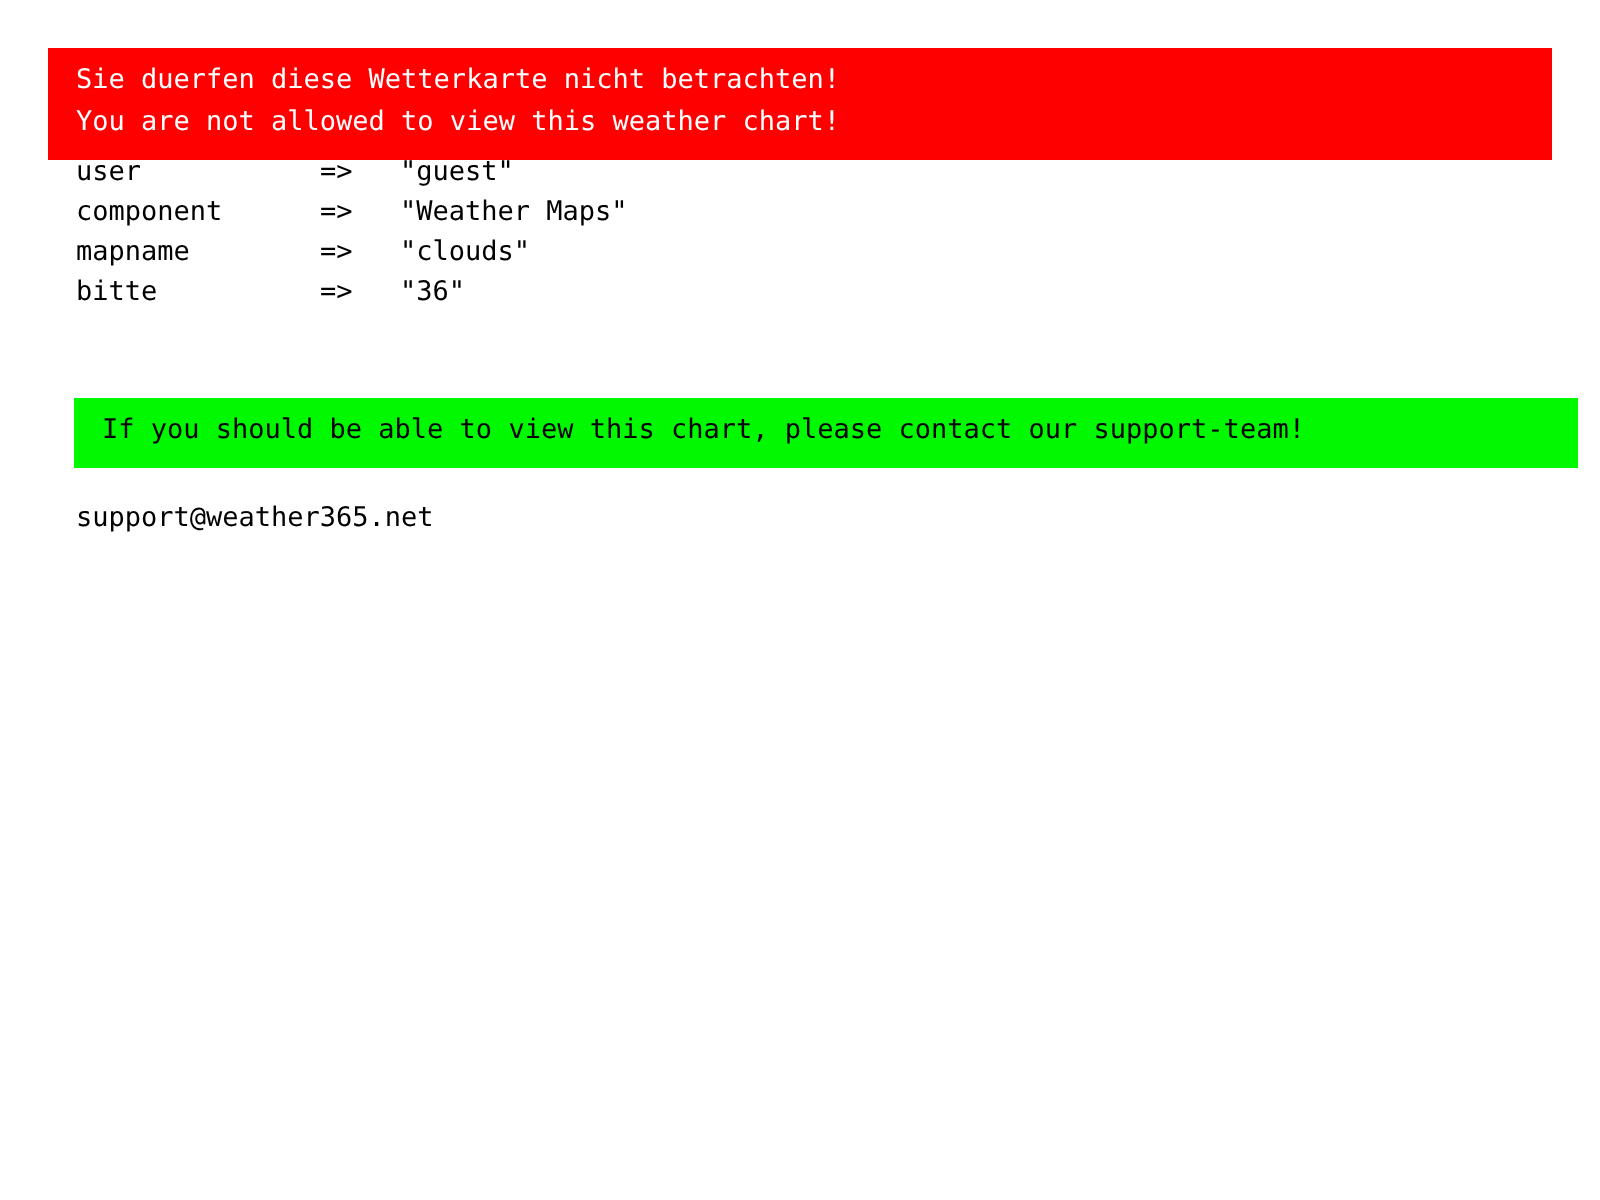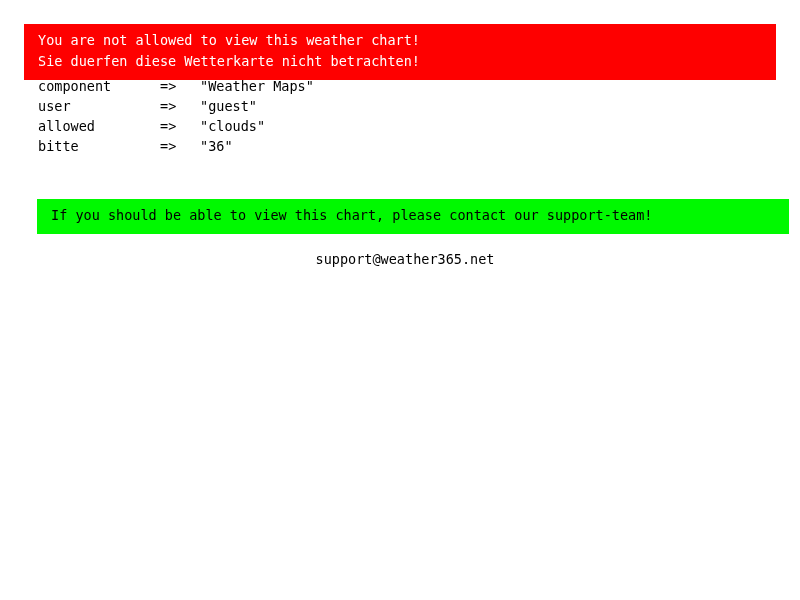--- a/index.html
+++ b/index.html
@@ -61,52 +61,52 @@
   }
   .params td.arrow {
     width: 40px;
   }
   .footer {
     position: absolute;
     left: 38px;
     top: 251px;
     width: 734px;
     display: flex;
-    justify-content: center;
+    justify-content: space-between;
     white-space: pre;
   }
   .footer a {
     color: #000000;
     text-decoration: none;
   }
 </style>
 </head>
 <body>
 
 <div class="page">
 
   <div class="banner banner-error">
+    <div class="line">Sie duerfen diese Wetterkarte nicht betrachten!</div>
     <div class="line">You are not allowed to view this weather chart!</div>
-    <div class="line">Sie duerfen diese Wetterkarte nicht betrachten!</div>
   </div>
 
   <table class="params">
     <tbody>
+      <tr>
+        <td class="key">user</td>
+        <td class="arrow">=&gt;</td>
+        <td class="value">"guest"</td>
+      </tr>
       <tr>
         <td class="key">component</td>
         <td class="arrow">=&gt;</td>
         <td class="value">"Weather Maps"</td>
       </tr>
       <tr>
-        <td class="key">user</td>
-        <td class="arrow">=&gt;</td>
-        <td class="value">"guest"</td>
-      </tr>
-      <tr>
-        <td class="key">allowed</td>
+        <td class="key">mapname</td>
         <td class="arrow">=&gt;</td>
         <td class="value">"clouds"</td>
       </tr>
       <tr>
         <td class="key">bitte</td>
         <td class="arrow">=&gt;</td>
         <td class="value">"36"</td>
       </tr>
     </tbody>
   </table>

